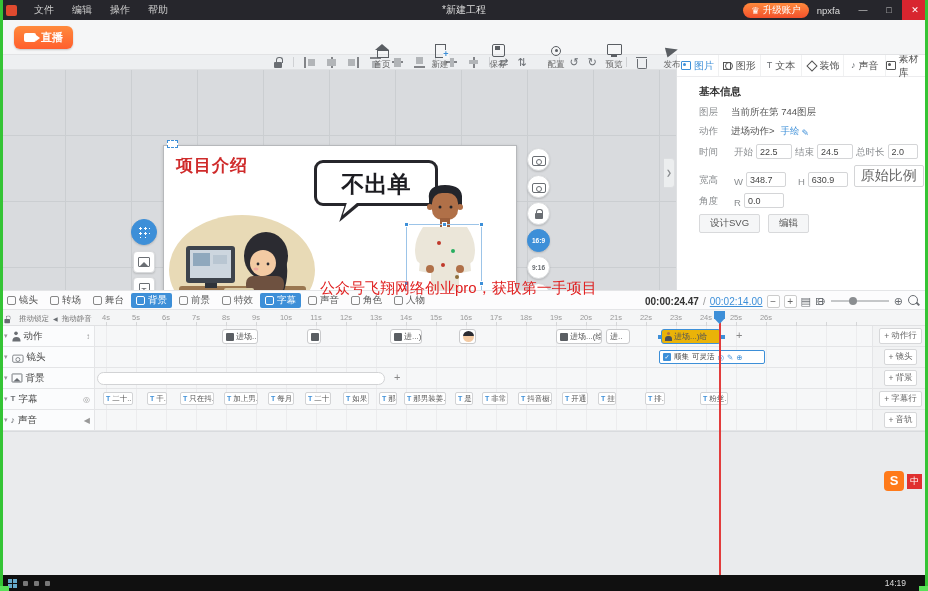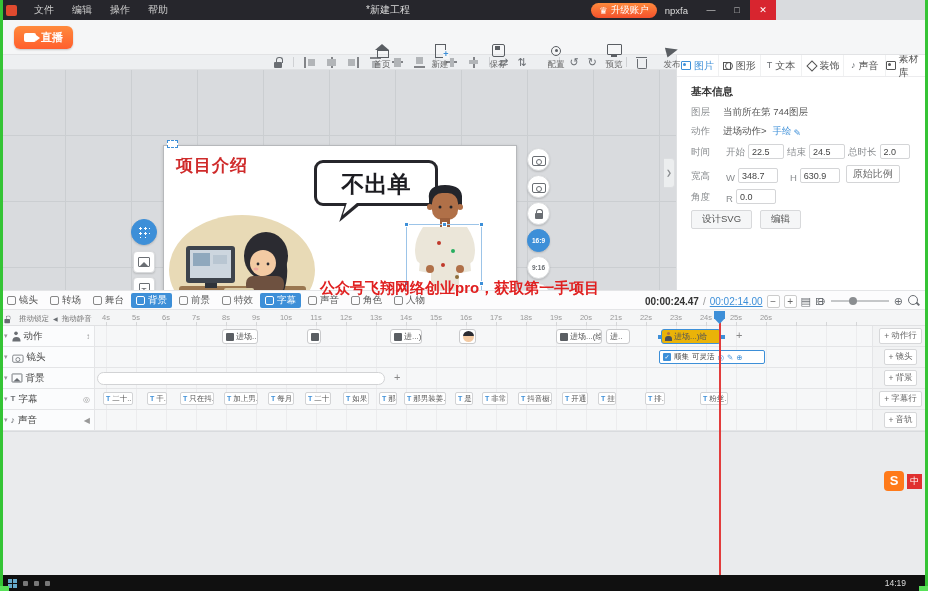--- a/index.html
+++ b/index.html
@@ -1,21 +1,21 @@
 <!DOCTYPE html>
 <html><head>
 <meta charset="utf-8">
 <style>
   *{margin:0;padding:0;box-sizing:border-box}
   html,body{background:#000}
   body{font-family:"Liberation Sans","DejaVu Sans",sans-serif}
   #app{position:relative;width:928px;height:591px;overflow:hidden;background:#d9dbde;font-size:10px;color:#333}
 
   
-  .titlebar{position:absolute;left:0;top:0;width:776px;height:20px;background:#26262c;display:flex;align-items:center;color:#ccc;z-index:50}
+  .titlebar{position:absolute;left:0;top:0;width:928px;height:20px;background:#26262c;display:flex;align-items:center;color:#ccc;z-index:50}
   .logo{width:11px;height:11px;border-radius:2px;background:#e04a2f;margin:0 8px 0 6px}
   .menu-item{font-size:10px;padding:0 9px;cursor:default}
   .win-title{position:absolute;left:0;right:0;text-align:center;font-size:10px;color:#ddd;pointer-events:none}
   .tb-right{margin-left:auto;display:flex;align-items:center;height:100%;z-index:2}
   .upgrade{background:linear-gradient(#ff8a3c,#f4512c);color:#fff;font-size:9.5px;border-radius:8px;padding:1px 8px;display:flex;gap:3px;align-items:center;margin-right:8px}
   .account{font-size:9.5px;color:#ddd;margin-right:10px}
   .winbtn{width:26px;height:20px;display:flex;align-items:center;justify-content:center;font-size:9px;color:#ccc}
   .winbtn.close{background:#d8252f;color:#fff}
 
   
@@ -108,28 +108,28 @@
   .rpanel{position:absolute;left:676px;top:55px;width:252px;height:235px;background:#fff;border-left:1px solid #dfe1e3;z-index:30}
   .rtabs{display:flex;height:22px;border-bottom:1px solid #ececee}
   .rtab{flex:1;display:flex;align-items:center;justify-content:center;gap:3px;font-size:10px;color:#555;border-right:1px solid #f0f1f2}
   .rtab.sel{color:#3d8fd8}
   .rtab .ti{width:10px;height:9px;position:relative;display:inline-block}
   .ti.pic::before{content:"";position:absolute;inset:0;border:1.2px solid currentColor;border-radius:1px}
   .ti.pic::after{content:"";position:absolute;left:2px;top:2px;width:3px;height:3px;border-radius:50%;background:currentColor}
   .ti.shape::before{content:"";position:absolute;left:0;top:1px;width:6px;height:6px;border:1.2px solid currentColor}
   .ti.shape::after{content:"";position:absolute;right:0;bottom:0;width:6px;height:6px;border:1.2px solid currentColor;border-radius:50%}
   .ti.deco::before{content:"";position:absolute;left:2px;top:1px;width:6px;height:6px;border:1.2px solid currentColor;transform:rotate(45deg)}
-  .rbody{padding:8px 14px;font-size:9.5px;color:#555}
+  .rbody{padding:8px 22px;font-size:9.5px;color:#555}
   .sect{font-size:10.5px;font-weight:bold;color:#333;margin-bottom:7px}
   .prow{display:flex;align-items:flex-end;margin-bottom:6px;white-space:nowrap}
   .plabel{width:32px;color:#8a8d90;flex:none}
   .slabel{color:#8a8d90;margin:0 3px}
   .pin{width:36px;height:15px;border:1px solid #d4d5d7;border-radius:2px;font-size:9px;color:#444;padding:0 3px;background:#fff;font-family:inherit}
   .pin.w{width:40px}
-  .pbtn{border:1px solid #d4d5d7;border-radius:2px;background:#fff;color:#666;font-size:10px;padding:1px 6px;margin-left:6px;font-family:inherit}
+  .pbtn{border:1px solid #d4d5d7;border-radius:2px;background:#fff;color:#666;font-size:14px;padding:1px 6px;margin-left:6px;font-family:inherit}
   .abtn{border:1px solid #d8d9db;border-radius:2px;background:#f5f6f7;color:#555;font-size:9.5px;padding:2px 10px;margin-right:8px;font-family:inherit}
   .linkblue{color:#3d8fd8;margin-left:6px}
   .pencil-blue{color:#3d8fd8;font-size:9px;margin-left:2px}
 
   
   .midbar{position:absolute;left:0;top:290px;width:928px;height:20px;background:#fcfcfd;border-top:1px solid #e4e5e7;border-bottom:1px solid #e4e5e7;display:flex;align-items:center;z-index:20}
   .mitem{display:flex;align-items:center;gap:3px;font-size:9.5px;color:#555;padding:1px 5px;border-radius:2px;margin-left:2px}
   .mitem.sel{background:#3d8fd8;color:#fff}
   .mi{width:9px;height:9px;border:1.3px solid #888;border-radius:2px;flex:none}
   .mitem.sel .mi{border-color:#fff}
@@ -172,21 +172,21 @@
   .clip-popup{position:absolute;left:659px;top:350px;width:106px;height:14px;background:#fff;border:1px solid #3d8fd8;border-radius:2px;display:flex;align-items:center;gap:3px;padding:0 3px;font-size:7.5px;color:#444;z-index:25}
   .ckbox{width:8px;height:8px;background:#3d8fd8;border-radius:1px;color:#fff;font-size:6px;line-height:8px;text-align:center;flex:none}
   .popicn{color:#3d8fd8;font-size:7.5px}
 
   
   .ph-marker{position:absolute;left:714px;top:311px;width:11px;height:13px;background:#3d8fd8;clip-path:polygon(0 0,100% 0,100% 55%,50% 100%,0 55%);z-index:35}
   .ph-line{position:absolute;left:719px;top:311px;width:2px;height:264px;background:#e23c3c;z-index:34}
 
   
   .bottomarea{position:absolute;left:0;top:431px;width:928px;height:144px;background:#eaebed}
-  .watermark{position:absolute;left:320px;top:279px;font-size:15px;font-weight:bold;color:#e02020;z-index:55;white-space:nowrap}
+  .watermark{position:absolute;left:320px;top:279px;font-size:15px;font-weight:normal;color:#e02020;z-index:55;white-space:nowrap}
   .sg-s{position:absolute;left:884px;top:471px;width:20px;height:20px;border-radius:4px;background:#ff7a1a;color:#fff;font-weight:bold;font-size:13px;text-align:center;line-height:20px;z-index:56}
   .sg-zh{position:absolute;left:907px;top:474px;width:15px;height:15px;background:#e03030;color:#fff;font-size:9px;text-align:center;line-height:15px;z-index:56}
   .taskbar{position:absolute;left:0;top:575px;width:928px;height:16px;background:#101010;z-index:60;display:flex;align-items:center;color:#ddd}
   .startico{width:9px;height:9px;margin-left:8px;background-image:linear-gradient(#6ac 0 0),linear-gradient(#6ac 0 0),linear-gradient(#6ac 0 0),linear-gradient(#6ac 0 0);background-size:4px 4px;background-position:0 0,5px 0,0 5px,5px 5px;background-repeat:no-repeat}
   .traydot{width:5px;height:5px;border-radius:1px;background:#777;margin-left:6px}
   .tbtime{margin-left:auto;margin-right:22px;font-size:8.5px}
   .edge{position:absolute;top:0;width:3px;height:591px;background:#35c435;z-index:200}
   .corner{position:absolute;width:9px;height:5px;background:#58e058;z-index:201}
 </style>
 </head>

